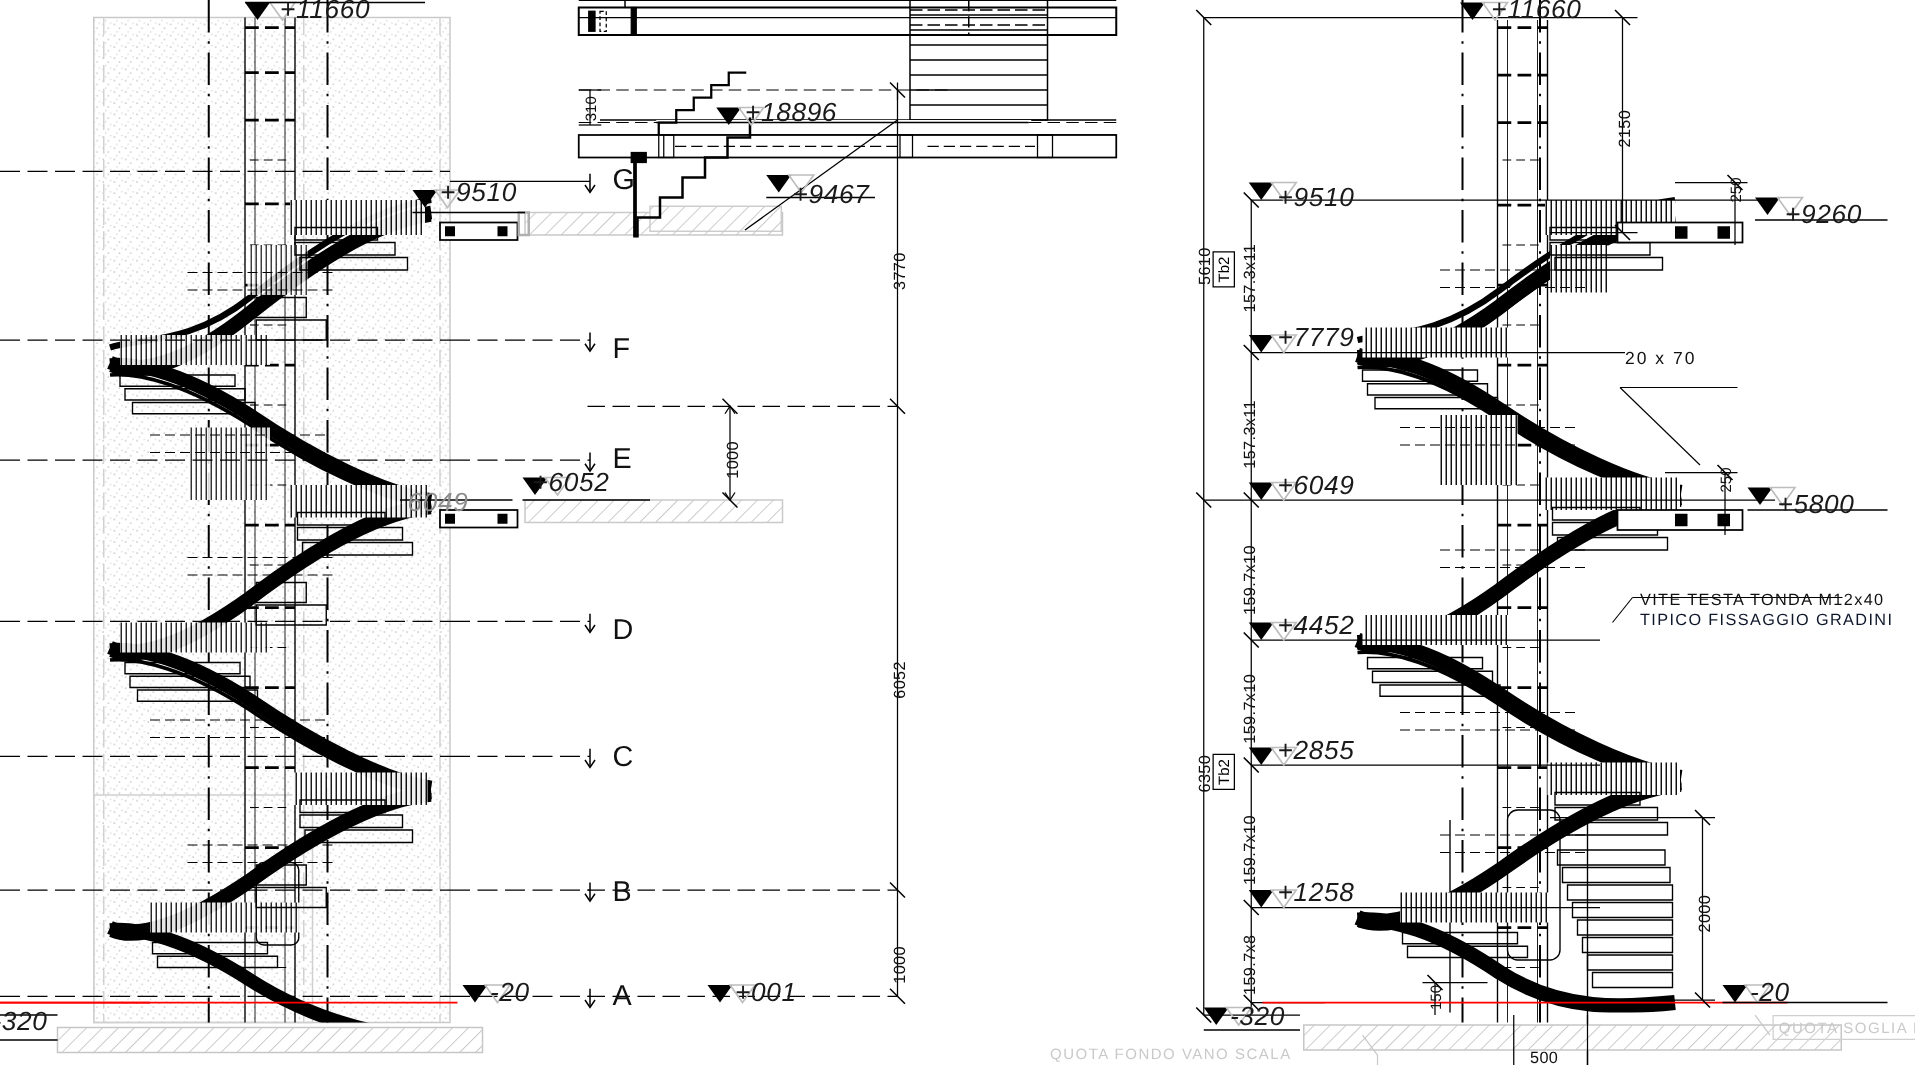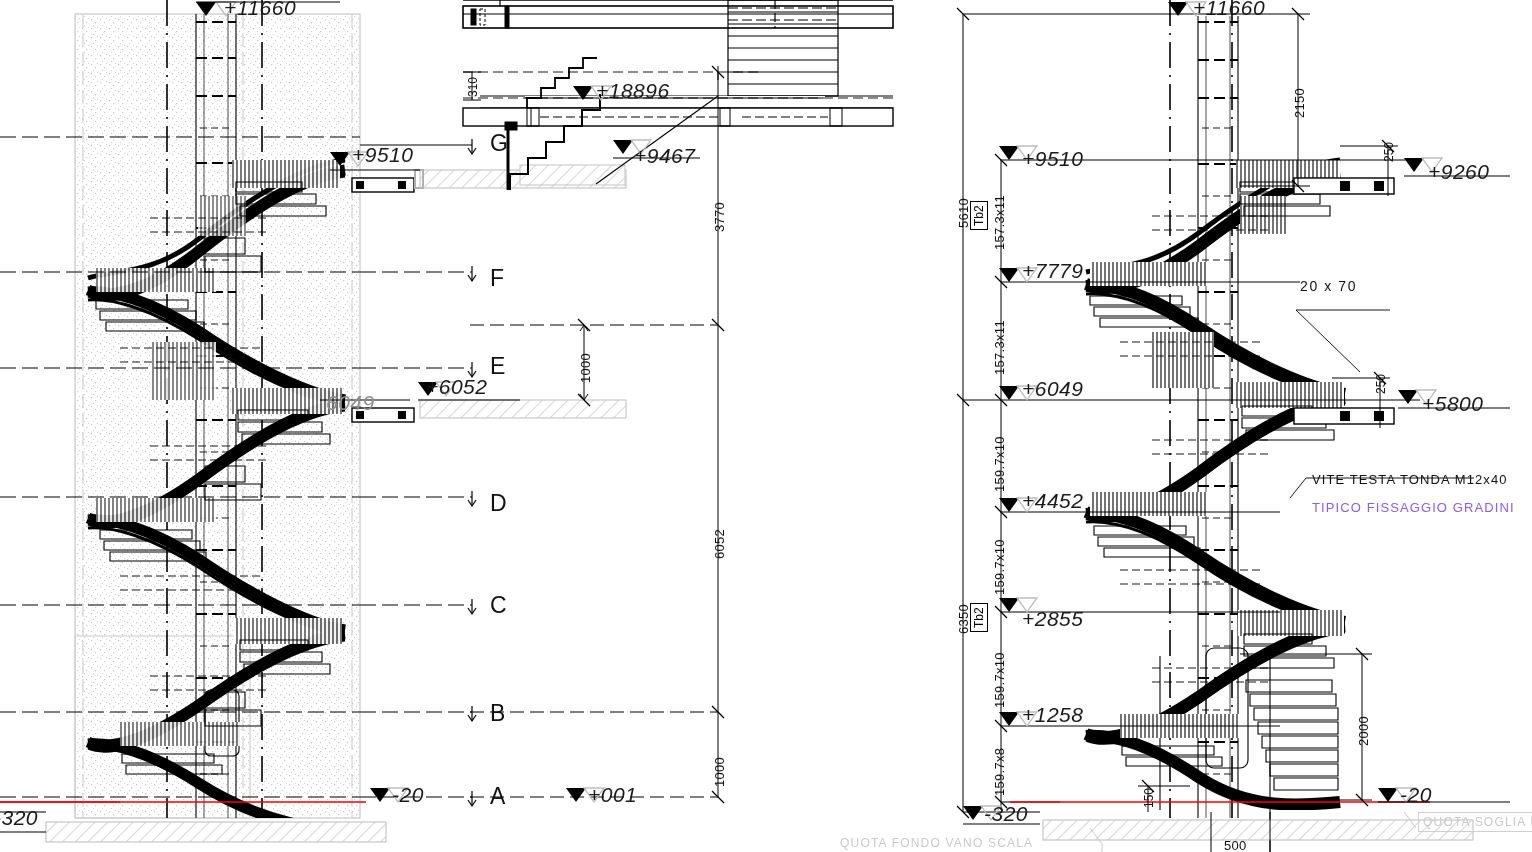--- a/index.html
+++ b/index.html
@@ -609,21 +609,21 @@
 <div class="lbl elev" style="left:1428px;top:160px;">+9260</div>
 
 <div class="lbl elev" style="left:1022px;top:259px;">+7779</div>
 
 <div class="lbl elev" style="left:1022px;top:377px;">+6049</div>
 
 <div class="lbl elev" style="left:1422px;top:392px;font-style:italic;">+5800</div>
 
 <div class="lbl elev" style="left:1022px;top:489px;">+4452</div>
 
-<div class="lbl elev" style="left:1022px;top:607px;">+2855</div>
+<div class="lbl elev" style="left:1022px;top:589px;">+2855</div>
 
 <div class="lbl elev" style="left:1022px;top:703px;">+1258</div>
 
 <div class="lbl elev" style="left:1400px;top:783px;">-20</div>
 
 <div class="lbl elev" style="left:984px;top:802px;">-320</div>
 
 <div class="lbl dim vert" style="left:992px;top:250px;">157.3x11</div>
 <div class="lbl dim vert" style="left:992px;top:375px;">157.3x11</div>
 <div class="lbl dim vert" style="left:992px;top:492px;">159.7x10</div>
@@ -641,19 +641,19 @@
 <div class="lbl dim12 vert" style="left:1382px;top:162px;">250</div>
 <div class="lbl dim12 vert" style="left:1374px;top:394px;">250</div>
 <div class="lbl dim vert" style="left:1356px;top:746px;">2000</div>
 <div class="lbl dim12 vert" style="left:1142px;top:808px;">150</div>
 <div class="lbl dim" style="left:1224px;top:838px;">500</div>
 
 <div class="lbl note" style="left:1300px;top:278px;font-size:14px;letter-spacing:1.6px;">20 x 70</div>
 
 <div class="lbl note" style="left:1312px;top:472px;">VITE TESTA TONDA M12x40</div>
 
-<div class="lbl note mixed" style="left:1312px;top:488px;color:#8b5cf6;margin-top:12px;">TIPICO FISSAGGIO GRADINI</div>
+<div class="lbl note mixed" style="left:1312px;top:488px;color:#0f172a;">TIPICO FISSAGGIO GRADINI</div>
 
 <div class="lbl note note-sm faint2" style="left:840px;top:836px;">QUOTA FONDO VANO SCALA</div>
 
 <div class="lbl note note-sm faint2 faintbox" style="left:1418px;top:812px;">QUOTA SOGLIA PORT</div>
 
 </div>
 
 </body></html>

